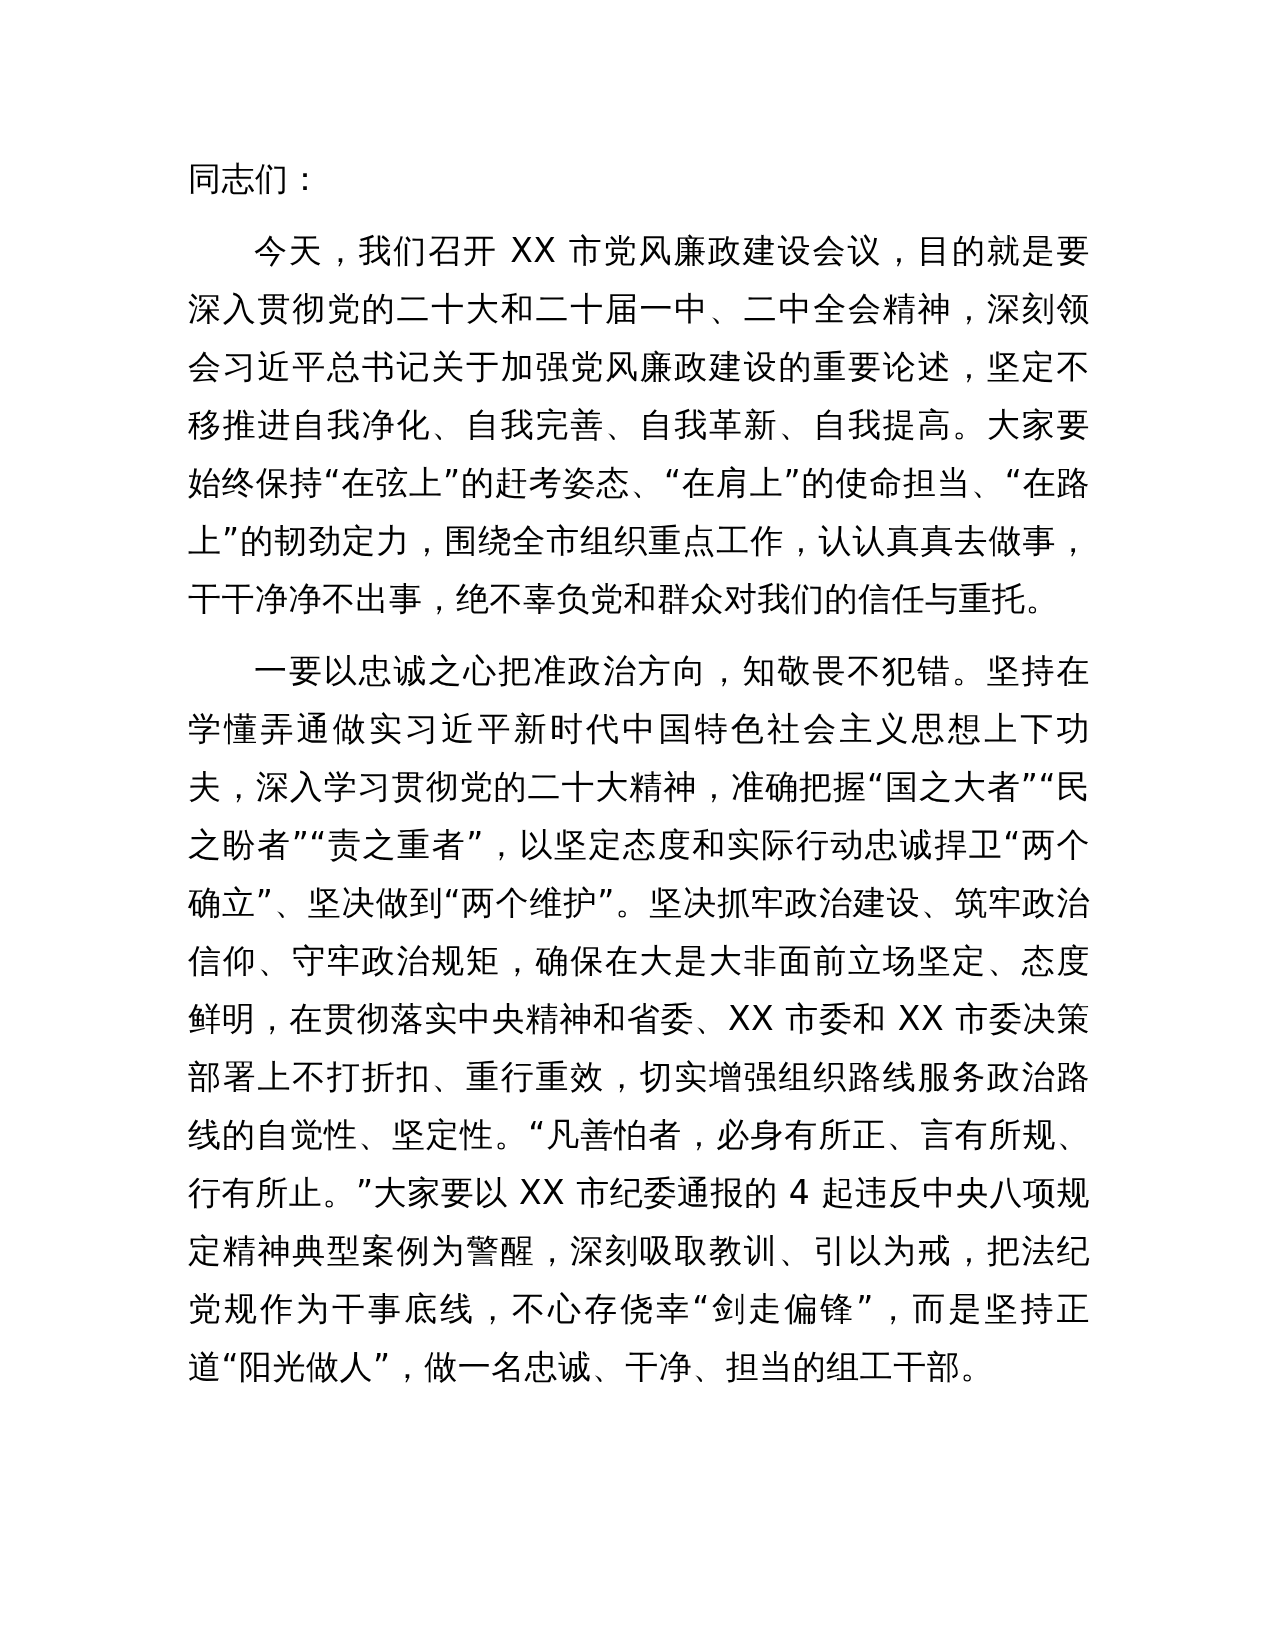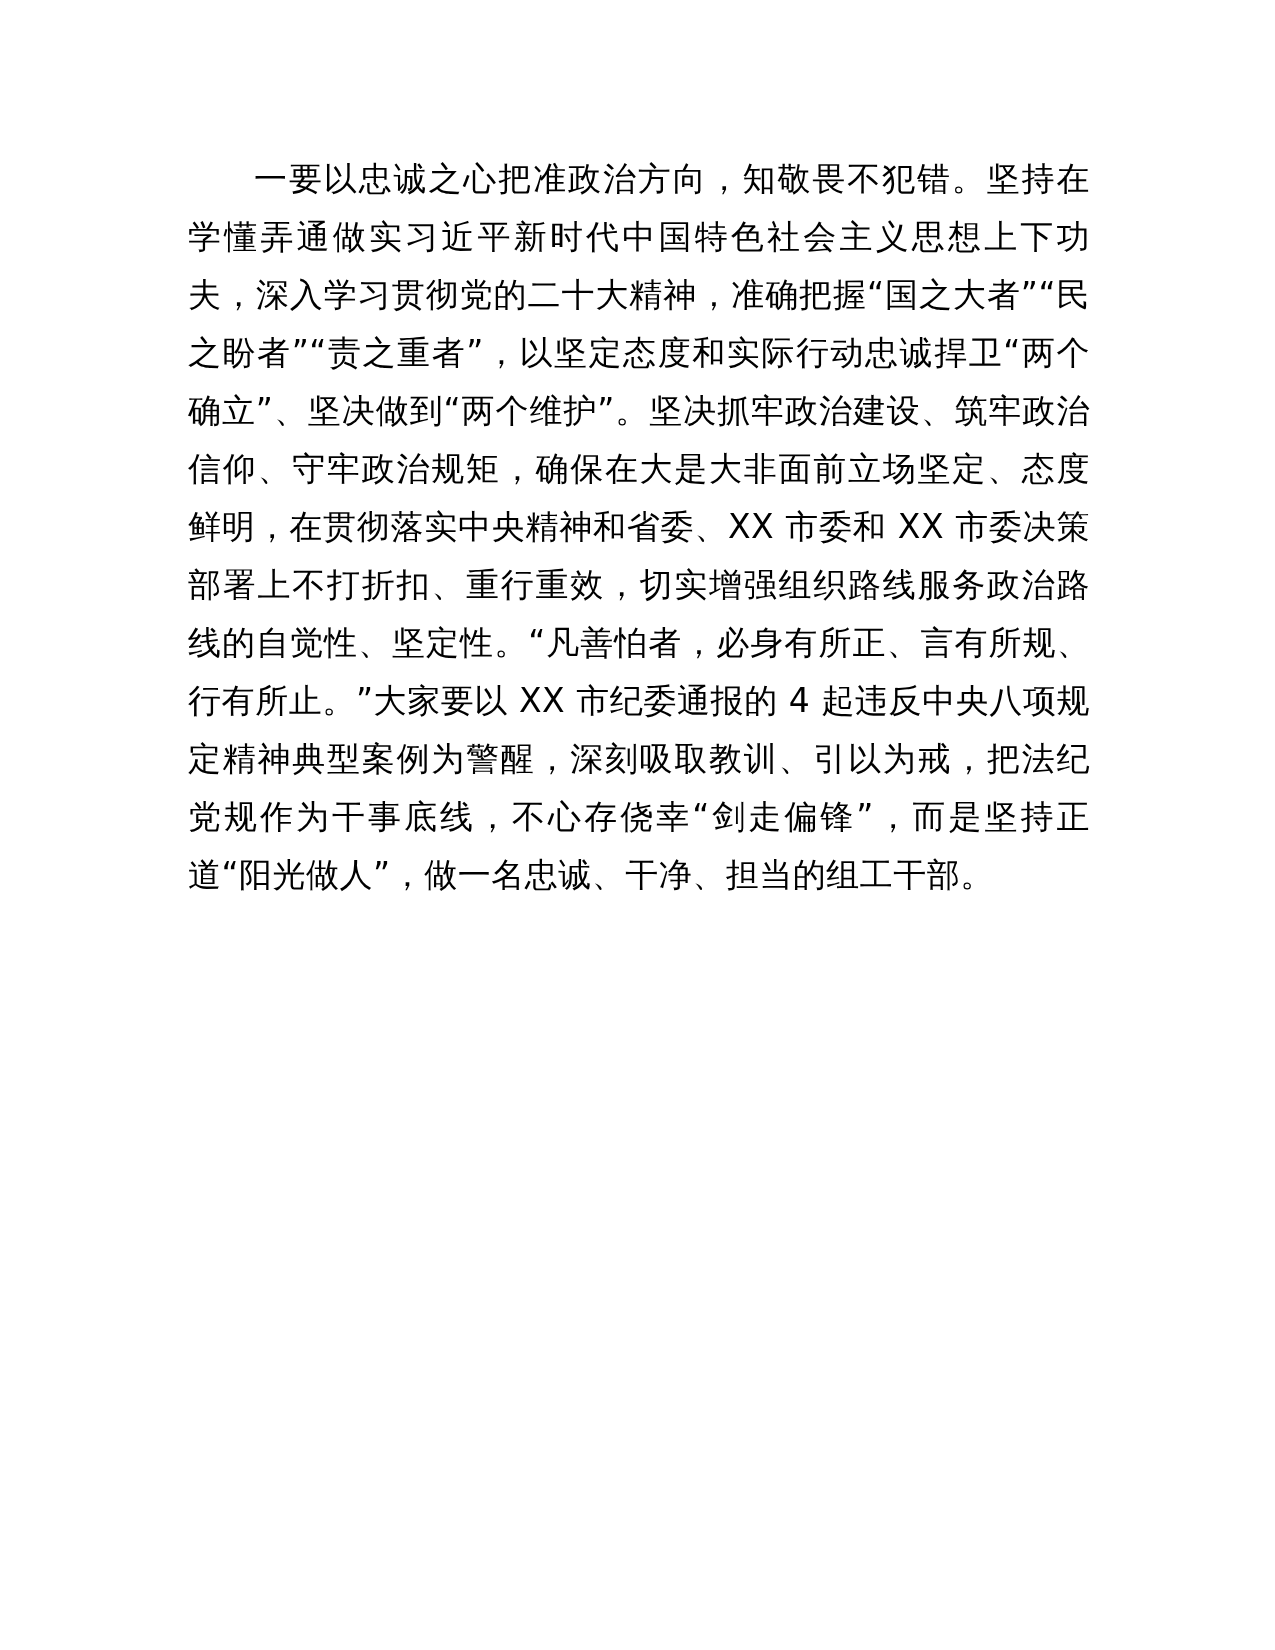--- a/index.html
+++ b/index.html
@@ -29,15 +29,17 @@
   }
   .para.indent {
     text-indent: 2em;
   }
 </style>
 </head>
 <body>
 
 <div class="page">
   <div>
+      <p class="para">同志们：</p>
+      <p class="para indent">今天，我们召开 XX 市党风廉政建设会议，目的就是要深入贯彻党的二十大和二十届一中、二中全会精神，深刻领会习近平总书记关于加强党风廉政建设的重要论述，坚定不移推进自我净化、自我完善、自我革新、自我提高。大家要始终保持“在弦上”的赶考姿态、“在肩上”的使命担当、“在路上”的韧劲定力，围绕全市组织重点工作，认认真真去做事，干干净净不出事，绝不辜负党和群众对我们的信任与重托。</p>
       <p class="para indent">一要以忠诚之心把准政治方向，知敬畏不犯错。坚持在学懂弄通做实习近平新时代中国特色社会主义思想上下功夫，深入学习贯彻党的二十大精神，准确把握“国之大者”“民之盼者”“责之重者”，以坚定态度和实际行动忠诚捍卫“两个确立”、坚决做到“两个维护”。坚决抓牢政治建设、筑牢政治信仰、守牢政治规矩，确保在大是大非面前立场坚定、态度鲜明，在贯彻落实中央精神和省委、XX 市委和 XX 市委决策部署上不打折扣、重行重效，切实增强组织路线服务政治路线的自觉性、坚定性。“凡善怕者，必身有所正、言有所规、行有所止。”大家要以 XX 市纪委通报的 4 起违反中央八项规定精神典型案例为警醒，深刻吸取教训、引以为戒，把法纪党规作为干事底线，不心存侥幸“剑走偏锋”，而是坚持正道“阳光做人”，做一名忠诚、干净、担当的组工干部。</p>
     </div>
 </div>
 
 </body></html>

